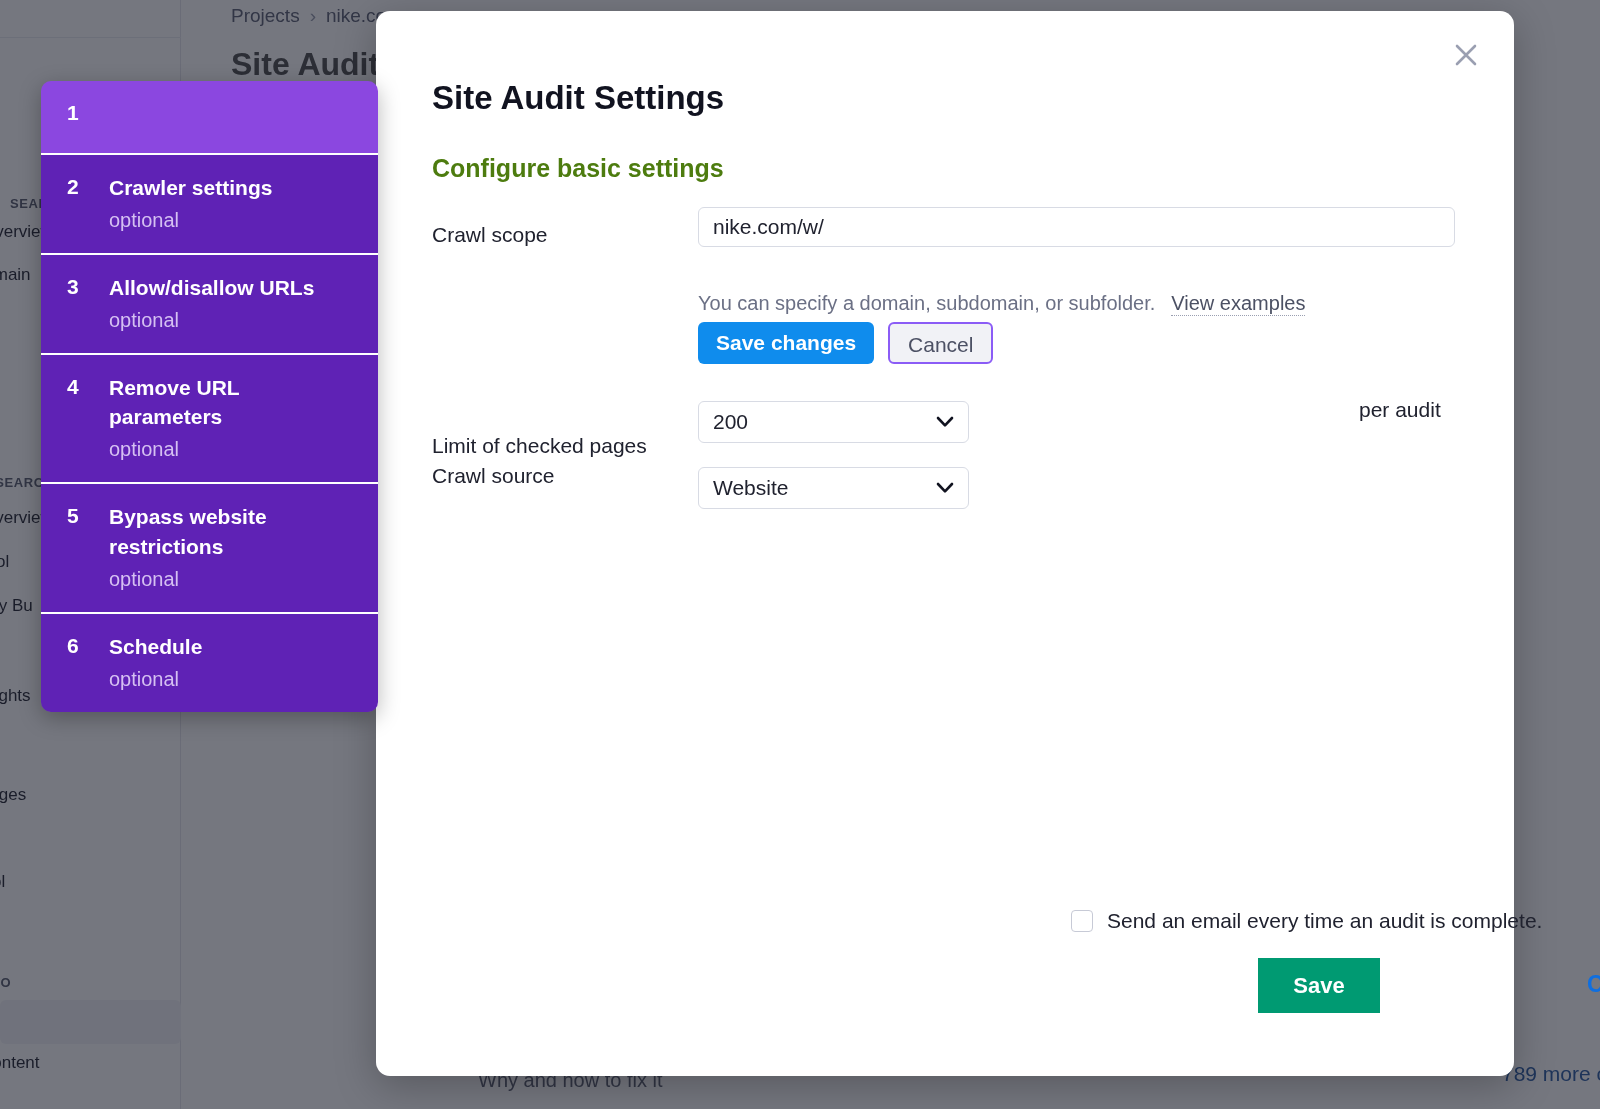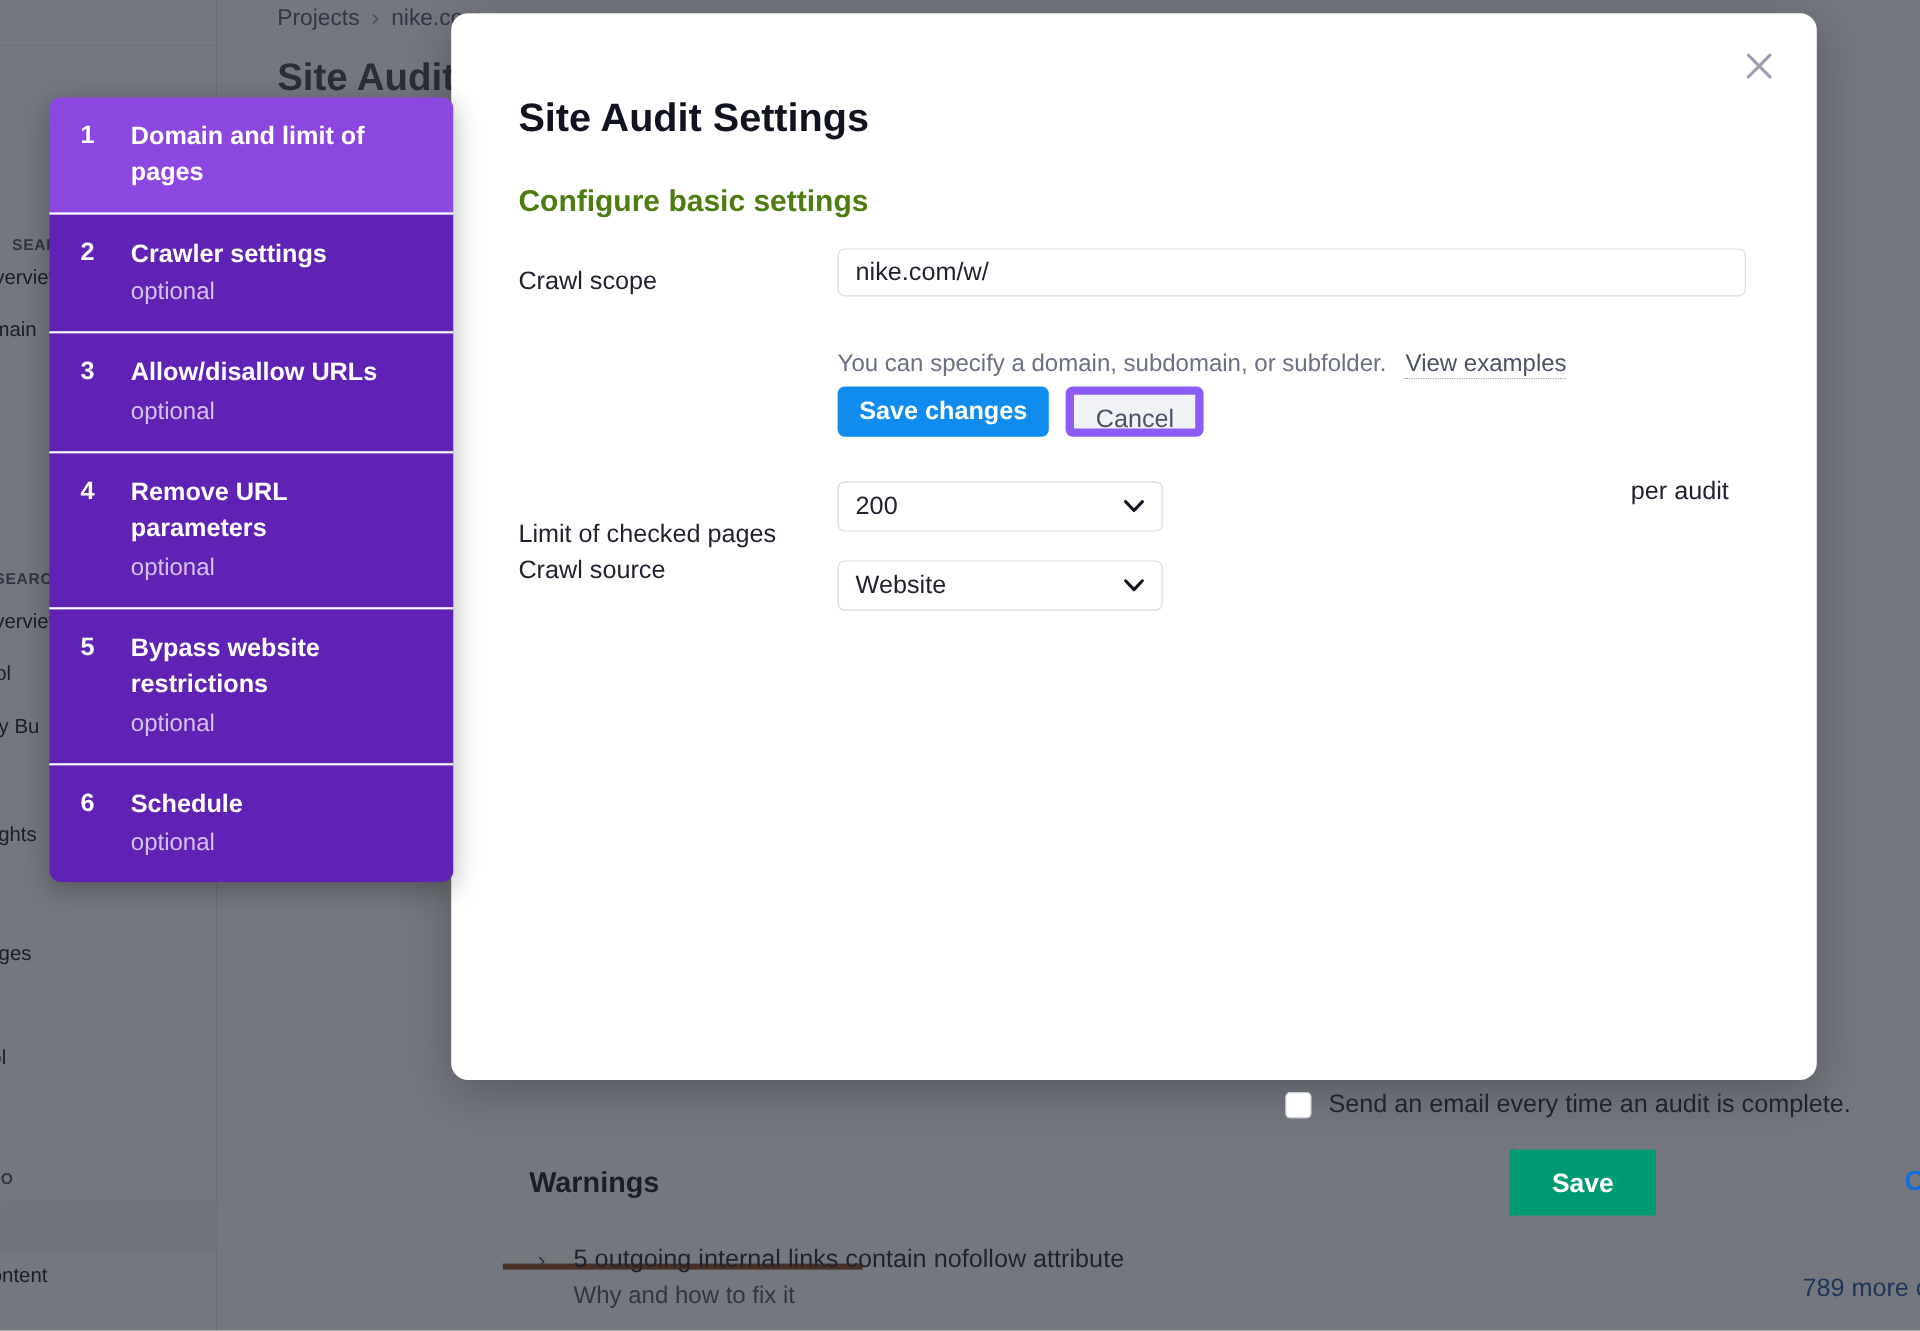--- a/index.html
+++ b/index.html
@@ -178,21 +178,21 @@
     font-weight: 400;
     line-height: 1.5;
     margin-top: 2px;
   }
 
   
   .modal {
     position: absolute;
     left: 376px; top: 11px;
     width: 1138px;
-    height: 889px;
+    height: 1065px;
     background: #ffffff;
     border-radius: 14px;
     z-index: 20;
     box-shadow: 0 10px 40px rgba(0,0,0,0.25);
   }
 
   .close-btn {
     position: absolute;
     right: 26px; top: 22px;
     width: 44px; height: 44px;
@@ -271,21 +271,21 @@
     font-weight: 700;
     cursor: pointer;
     height: 42px;
     padding: 0 18px;
     line-height: 42px;
   }
   .btn-primary { background: #0f8ced; color: #ffffff; }
   .btn-ghost {
     background: #f1f2f6;
     color: #4c5164;
-    border: 7px solid #8b5cf6;
+    border: 2px solid #8b5cf6;
     font-weight: 400;
   }
 
   .select {
     position: absolute;
     height: 42px;
     border: 1px solid #d8dbe4;
     border-radius: 6px;
     background: #ffffff;
     display: flex;
@@ -452,23 +452,20 @@
 
     <div class="crawler-link">
       <span>Crawler settings</span>
 
     </div>
   </div>
 
   <div class="wizard">
     <div class="step active">
       <div class="step-num">1</div>
-      <div class="step-body">
-        <div class="step-title">Domain and limit of pages</div>
-      </div>
     </div>
     <div class="step">
       <div class="step-num">2</div>
       <div class="step-body">
         <div class="step-title">Crawler settings</div>
         <div class="step-opt">optional</div>
       </div>
     </div>
     <div class="step">
       <div class="step-num">3</div>

